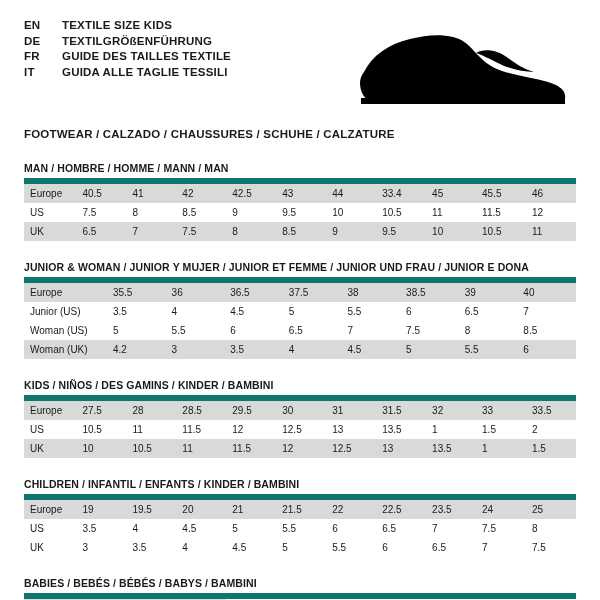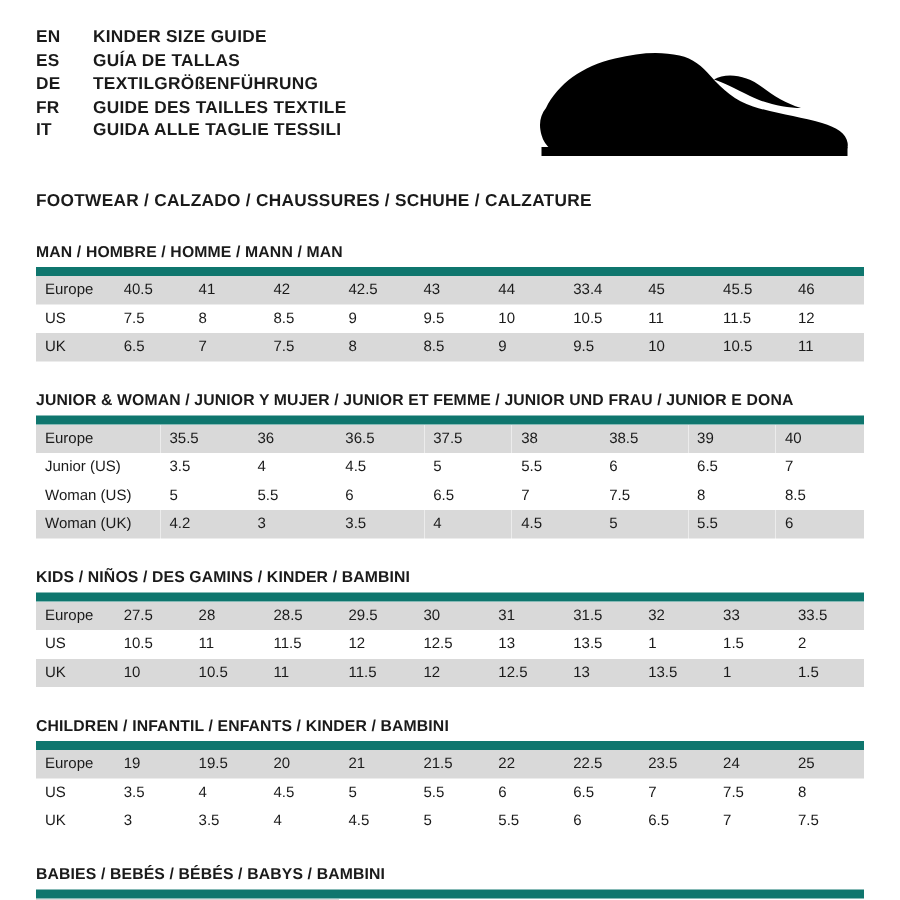--- a/index.html
+++ b/index.html
@@ -110,25 +110,21 @@
 </head>
 <body>
 
 <div class="page">
 
   <div class="header">
     <table class="lang-table">
       <tbody>
           <tr>
         <td class="lang-code">EN</td>
-        <td class="lang-title">KINDER SIZE GUIDE</td>
-      </tr>
-      <tr>
-        <td class="lang-code">ES</td>
-        <td class="lang-title">GUÍA DE TALLAS</td>
+        <td class="lang-title">TEXTILE SIZE KIDS</td>
       </tr>
       <tr>
         <td class="lang-code">DE</td>
         <td class="lang-title">TEXTILGRÖßENFÜHRUNG</td>
       </tr>
       <tr>
         <td class="lang-code">FR</td>
         <td class="lang-title">GUIDE DES TAILLES TEXTILE</td>
       </tr>
       <tr>

